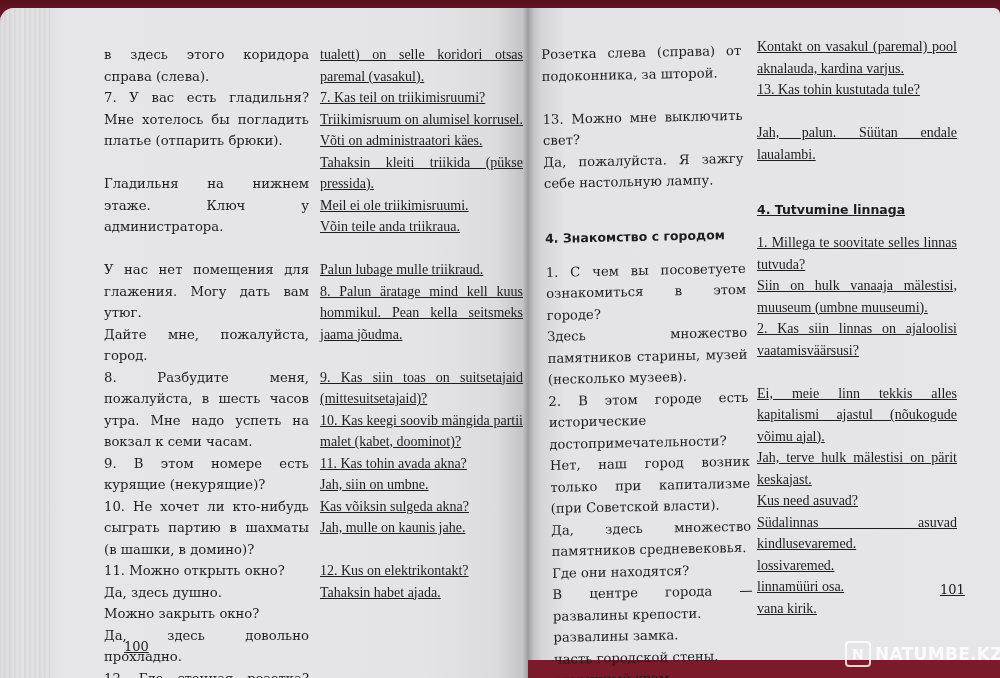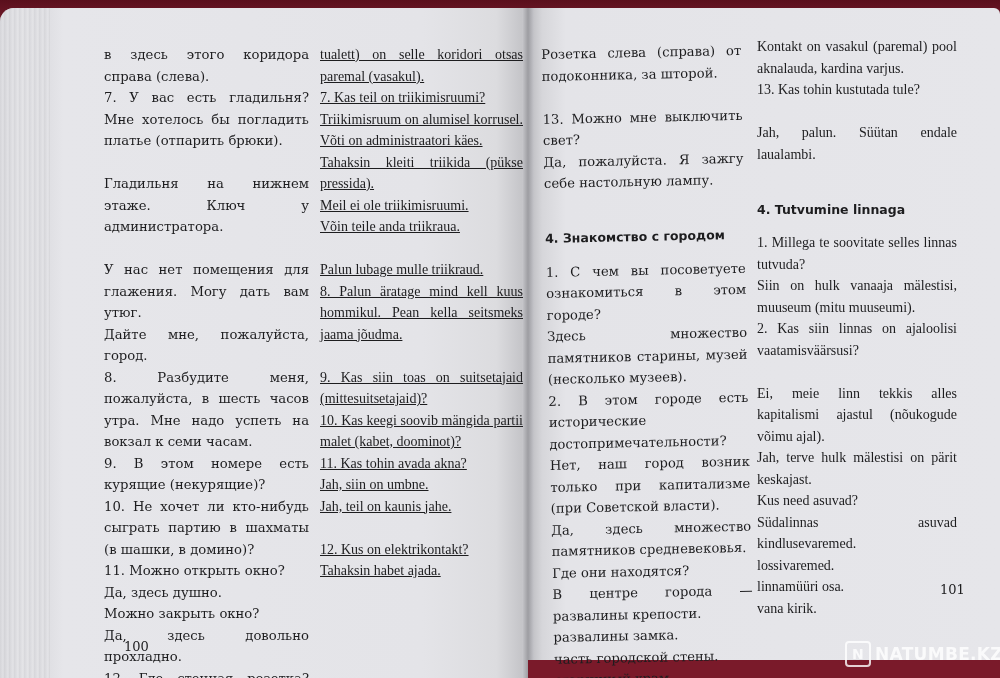--- a/index.html
+++ b/index.html
@@ -41,22 +41,22 @@
     font-size:13.2px; line-height:21.5px;
   }
   .col p { margin:0; text-align:justify; text-align-last:left; }
   .col .gap { height:21.5px; }
   .col .gap-sm { height:12px; }
   .col h4 { margin:0; font-size:12.5px; font-weight:bold; font-family:"DejaVu Sans", sans-serif; }
   .estonian { font-family:"Liberation Serif", serif; font-size:14px; }
   #col-left-ru { left:104px; top:44px; width:205px; }
   #col-left-et { left:320px; top:44px; width:203px;text-decoration:underline; }
   #col-right-ru { left:541px; top:44px; width:200px; transform:rotate(-1.2deg); transform-origin:left top; }
-  #col-right-et { left:757px; top:36px; width:200px; }
-  .page-num { position:absolute; font-size:13px; color:#1d1d1f; font-family:"DejaVu Serif", serif; }
+  #col-right-et { left:757px; top:36px; width:200px;text-decoration:underline; }
+  .page-num { position:absolute; font-size:13px; color:#1d1d1f; font-family:"DejaVu Serif", serif;text-decoration:underline; }
   #pn-left { left:124px; top:606px;margin-top:33px; }
   #pn-right { left:940px; top:582px; }
   .watermark {
     position:absolute; left:845px; top:641px; height:26px;
     display:flex; align-items:center; gap:4px;
     color:rgba(255,255,255,0.8); font-family:"DejaVu Sans", sans-serif;
     font-size:17px; font-weight:bold; letter-spacing:0.3px;
   }
   .wm-logo {
     width:22px; height:22px; border:2px solid rgba(255,255,255,0.8);
@@ -100,21 +100,22 @@
   <p>Meil ei ole triikimisruumi.</p>
   <p>Võin teile anda triikraua.</p>
   <div class="gap"></div>
   <p>Palun lubage mulle triikraud.</p>
   <p>8. Palun äratage mind kell kuus hommikul. Pean kella seitsmeks jaama jõudma.</p>
   <div class="gap"></div>
   <p>9. Kas siin toas on suitsetajaid (mittesuitsetajaid)?</p>
   <p>10. Kas keegi soovib mängida partii malet (kabet, doominot)?</p>
   <p>11. Kas tohin avada akna?</p>
   <p>Jah, siin on umbne.</p>
-  <p>Jah, teil on kaunis jahe.</p>
+  <p>Kas võiksin sulgeda akna?</p>
+  <p>Jah, mulle on kaunis jahe.</p>
   <div class="gap"></div>
   <p>12. Kus on elektrikontakt?</p>
   <p>Tahaksin habet ajada.</p>
 </div>
 
 <div class="page-num" id="pn-left">100</div>
 
 <div class="col" id="col-right-ru">
   <p>Розетка слева (справа) от подоконника, за шторой.</p>
   <div class="gap"></div>
@@ -139,21 +140,21 @@
 <div class="col estonian" id="col-right-et">
   <p>Kontakt on vasakul (paremal) pool aknalauda, kardina varjus.</p>
   <p>13. Kas tohin kustutada tule?</p>
   <div class="gap"></div>
   <p>Jah, palun. Süütan endale laualambi.</p>
   <div class="gap"></div>
   <div class="gap-sm"></div>
   <h4>4. Tutvumine linnaga</h4>
   <div class="gap-sm"></div>
   <p>1. Millega te soovitate selles linnas tutvuda?</p>
-  <p>Siin on hulk vanaaja mälestisi, muuseum (mitu muuseumi).</p>
+  <p>Siin on hulk vanaaja mälestisi, muuseum (umbne muuseumi).</p>
   <p>2. Kas siin linnas on ajaloolisi vaatamisväärsusi?</p>
   <div class="gap"></div>
   <p>Ei, meie linn tekkis alles kapitalismi ajastul (nõukogude võimu ajal).</p>
   <p>Jah, terve hulk mälestisi on pärit keskajast.</p>
   <p>Kus need asuvad?</p>
   <p>Südalinnas asuvad kindlusevaremed.</p>
   <p>lossivaremed.</p>
   <p>linnamüüri osa.</p>
   <p>vana kirik.</p>
 </div>

